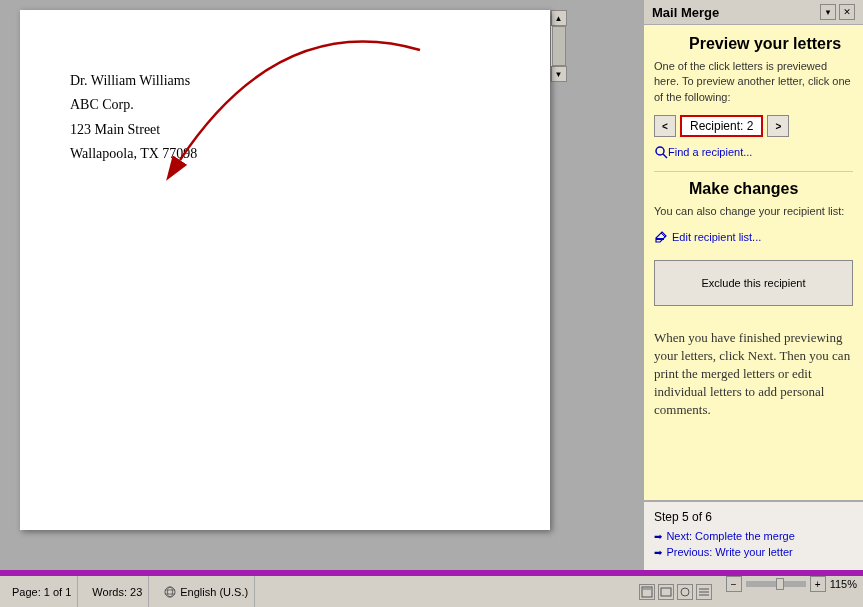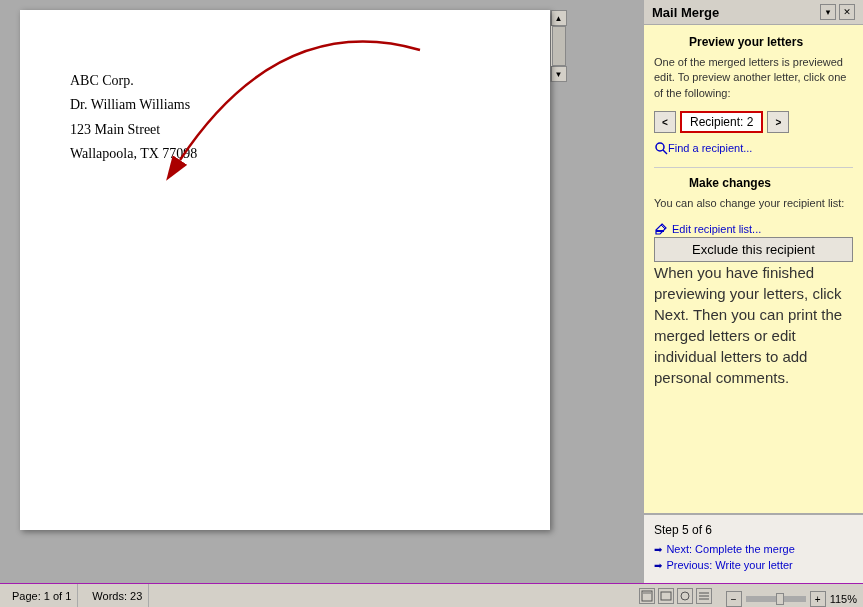--- a/index.html
+++ b/index.html
@@ -137,21 +137,21 @@
     }
 
     .panel-content {
       flex: 1;
       overflow-y: auto;
       padding: 10px;
     }
 
     .section-title {
       font-weight: bold;
-      font-size: 12px;
+      font-size: 16px;
       margin-bottom: 6px;
       color: #000;
       padding-left: 35px;
     }
 
     .section-desc {
       font-size: 11px;
       color: #333;
       margin-bottom: 10px;
       line-height: 1.4;
@@ -200,40 +200,41 @@
       margin: 8px 0;
     }
 
     .edit-link {
       color: #0000cc;
       text-decoration: none;
       font-size: 11px;
       display: flex;
       align-items: center;
       gap: 4px;
-      margin-bottom: 1px;
+      margin-bottom: 16px;
       cursor: pointer;
     }
 
     .exclude-btn {
       background: #e8e4dc;
       border: 1px solid #888;
-      padding: 4px 10px;
-      font-size: 13px;
+      padding: 16px 10px;
+      font-size: 11px;
       cursor: pointer;
       width: 100%;
       text-align: center;
-      margin-bottom: 0;
+      margin-bottom: 23px;
     }
 
     .finish-desc {
-      font-size: 15px;
+      font-size: 13px;
       color: #333;
       line-height: 1.4;
       margin-bottom: 12px;
+      font-family: Liberation Serif, serif;
     }
 
     .panel-footer {
       border-top: 2px solid #aaa;
       padding: 8px 10px;
       background: #f0ede8;
     }
 
     .step-label {
       font-weight: normal;
@@ -252,25 +253,25 @@
       cursor: pointer;
     }
 
     .arrow-icon {
       color: #0000aa;
       font-size: 10px;
     }
 
     
     .statusbar {
-      height: 24px;
-      background: #d4d0c8;
-      border-top: 1px solid #a21caf;
-      display: flex;
-      align-items: flex-end;
+      height: 37px;
+      background: #d4d0c8;
+      border-top: 6px solid #a21caf;
+      display: flex;
+      align-items: flex-start;
       padding: 0 6px;
       gap: 8px;
       font-size: 11px;
     }
     .status-item {
       padding: 0 6px;
       border-right: 1px solid #aaa;
       height: 100%;
       display: flex;
       align-items: center;
@@ -328,22 +329,22 @@
         <svg class="arrow-svg" viewBox="0 0 380 160">
           <defs>
             <marker id="arrowhead" markerWidth="10" markerHeight="7" refX="0" refY="3.5" orient="auto">
               <polygon points="0 0, 10 3.5, 0 7" fill="#aa0000"></polygon>
             </marker>
           </defs>
           <path d="M 340 10 Q 200 -30 100 120" fill="none" stroke="#aa0000" stroke-width="2.5" marker-end="url(#arrowhead)"></path>
         </svg>
 
         <div class="doc-address">
+          <p>Dr. William Williams</p>
           <p>ABC Corp.</p>
-          <p>Dr. William Williams</p>
           <p>123 Main Street</p>
           <p>Wallapoola, TX 77098</p>
         </div>
 
       </div>
 
       <div class="doc-scrollbar">
         <div class="scrollbar-btn">▲</div>
         <div class="scrollbar-track">
           <div class="scrollbar-thumb"></div>
@@ -358,21 +359,21 @@
       <span class="panel-title">Mail Merge</span>
       <div class="panel-controls">
         <button class="panel-btn">▾</button>
         <button class="panel-btn">✕</button>
       </div>
     </div>
 
     <div class="panel-content">
       
       <div class="section-title">Preview your letters</div>
-      <div class="section-desc">One of the merged letters is previewed edit. To preview another letter, click one of the following:</div>
+      <div class="section-desc">One of the click letters is previewed here. To preview another letter, click one of the following:</div>
 
       <div class="recipient-nav">
         <button class="nav-btn">&lt;</button>
         <div class="recipient-box">Recipient: 2</div>
         <button class="nav-btn">&gt;</button>
       </div>
 
       <a class="find-link">
         <svg class="icon-small" viewBox="0 0 14 14">
           <circle cx="6" cy="6" r="4" fill="none" stroke="#0000cc" stroke-width="1.5"></circle>
@@ -411,20 +412,29 @@
         <span class="arrow-icon">➡</span>
         <span>Previous: Write your letter</span>
       </a>
     </div>
   </div>
 </div>
 
 <div class="statusbar">
   <div class="status-item">Page: 1 of 1</div>
   <div class="status-item">Words: 23</div>
+  <div class="status-item">
+    <svg width="14" height="14" viewBox="0 0 14 14" style="margin-right:3px">
+      <circle cx="7" cy="7" r="5" fill="none" stroke="#555" stroke-width="1"></circle>
+      <line x1="2" y1="5" x2="12" y2="5" stroke="#555" stroke-width="0.8"></line>
+      <line x1="2" y1="9" x2="12" y2="9" stroke="#555" stroke-width="0.8"></line>
+      <ellipse cx="7" cy="7" rx="2.5" ry="5" fill="none" stroke="#555" stroke-width="0.8"></ellipse>
+    </svg>
+    <span>English (U.S.)</span>
+  </div>
   <div class="status-spacer"></div>
 
   <div class="status-item" style="gap:3px; border-right:none;">
     <button class="zoom-btn" title="Print Layout">
       <svg width="12" height="12" viewBox="0 0 12 12">
           <rect x="1" y="1" width="10" height="10" fill="none" stroke="#555" stroke-width="1"></rect>
           <line x1="2" y1="3" x2="10" y2="3" stroke="#555" stroke-width="0.8"></line>
         </svg>
     </button>
     <button class="zoom-btn" title="Full Screen Reading">

